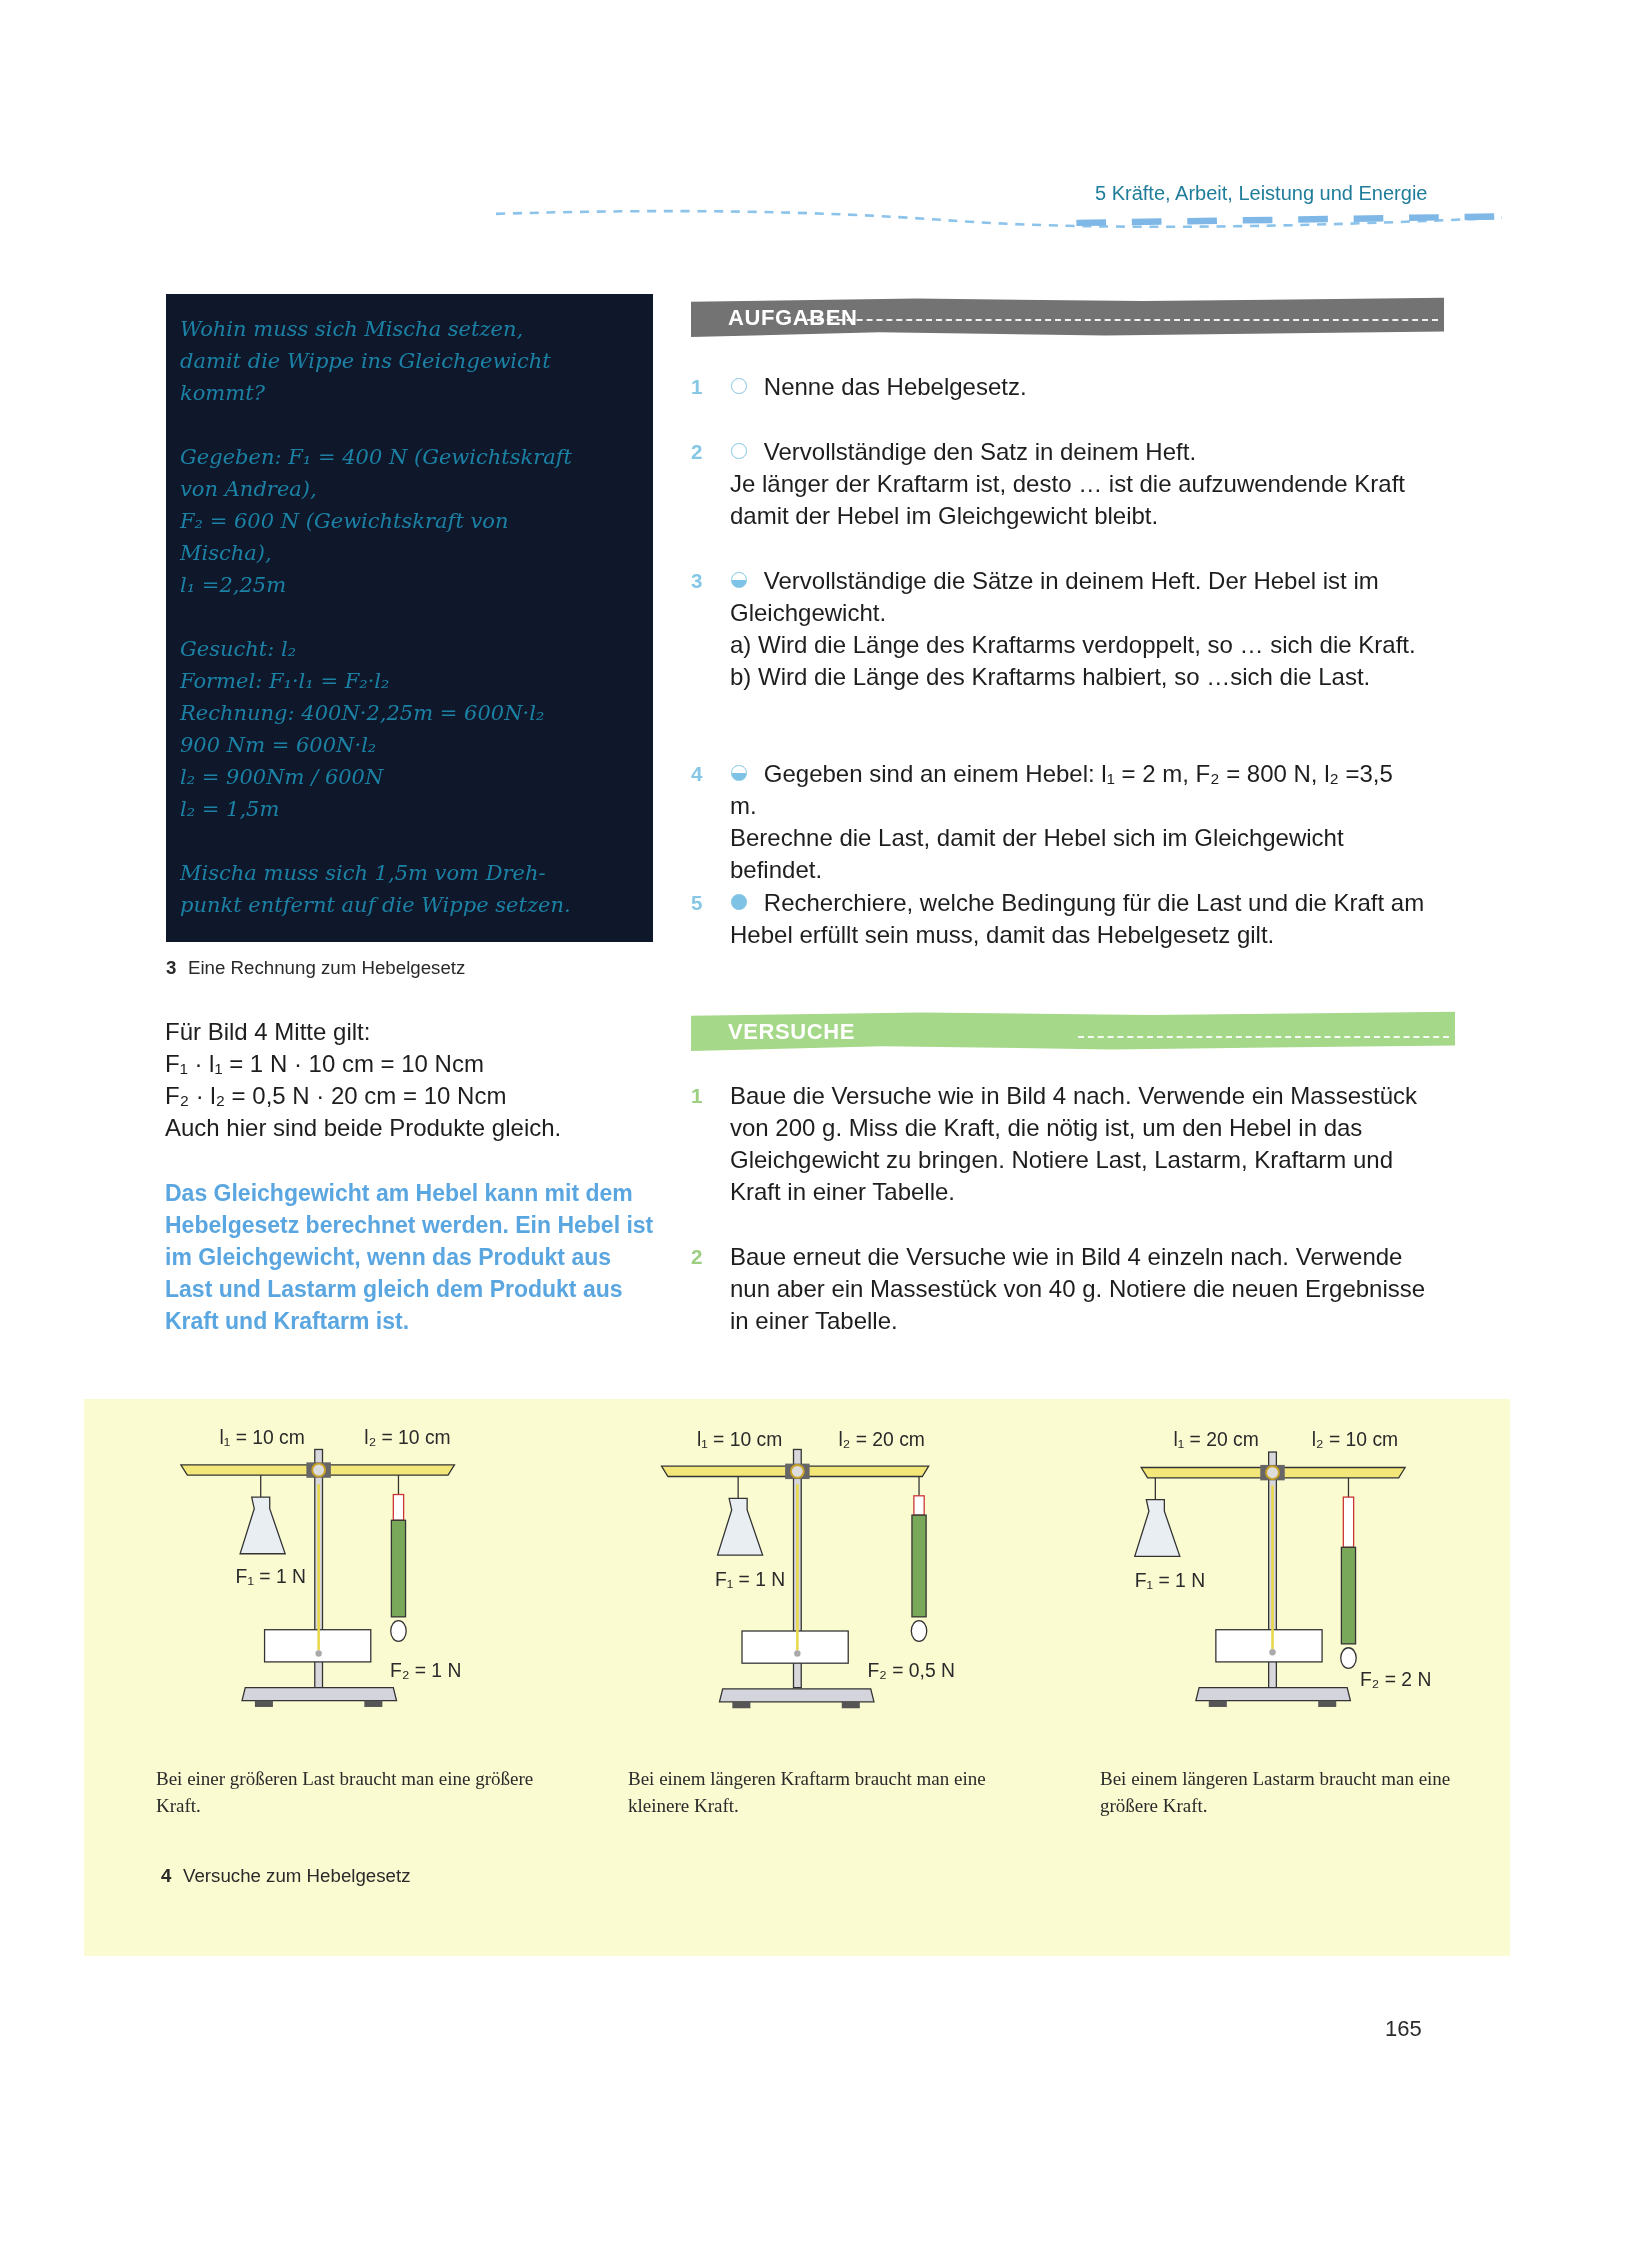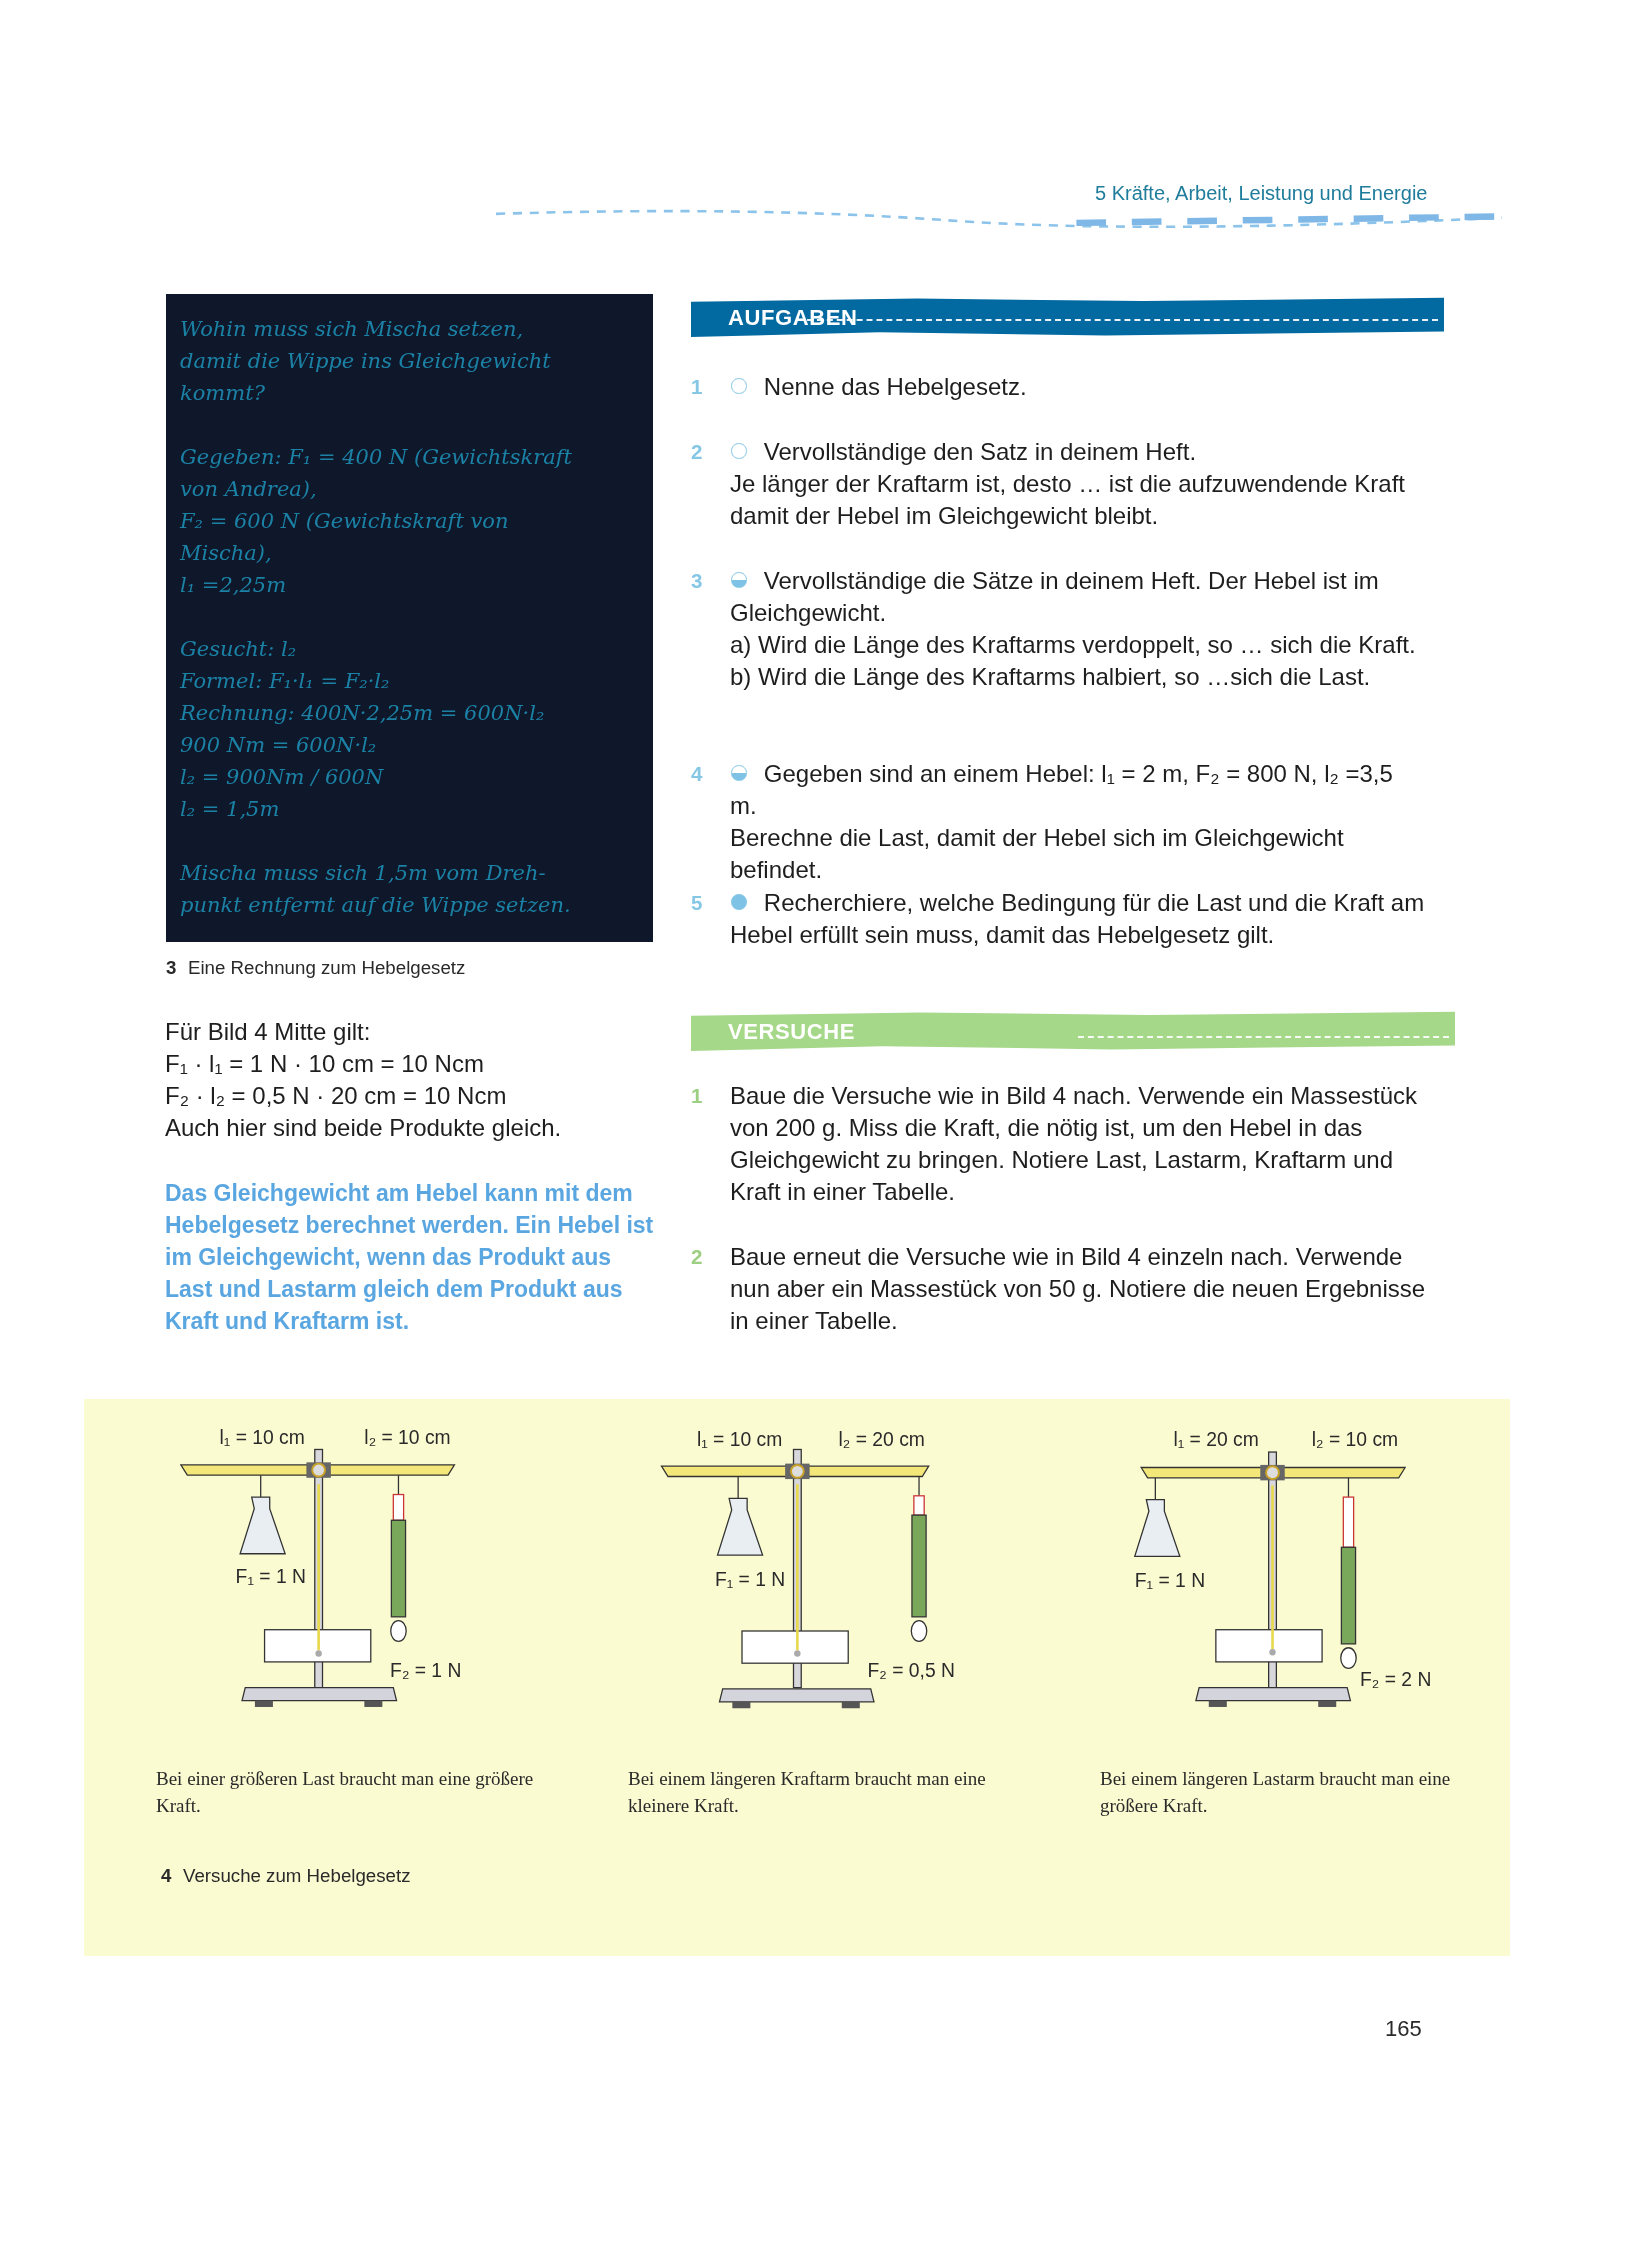--- a/index.html
+++ b/index.html
@@ -31,21 +31,21 @@
   .body-text { font-size: 24px; line-height: 32px; color: #1e1e1e; }
   .hl-text { font-size: 23px; line-height: 32px; color: #5aa6e0; font-weight: bold; }
 
   
   .banner {
     height: 40px; overflow: hidden;
     clip-path: polygon(0 12%, 30% 4%, 60% 10%, 100% 2%, 100% 86%, 55% 96%, 25% 88%, 0 100%);
   }
   .banner-label { position: absolute; left: 37px; top: 7.7px; font-size: 22px; font-weight: bold; color: #ffffff; letter-spacing: 0.6px; }
   .banner-dash { position: absolute; height: 0; border-top: 2.6px dashed rgba(255,255,255,0.9); }
-  .aufgaben { left: 691px; top: 297px; width: 753px; background: #0369a1; }
+  .aufgaben { left: 691px; top: 297px; width: 753px; background: #737373; }
   .versuche { left: 691px; top: 1011px; width: 764px; background: #a6d88a; }
 
   
   .task { position: absolute; left: 691px; width: 761px; font-size: 24px; line-height: 32px; color: #1e1e1e; }
   .task .num { position: absolute; left: 0; top: 0; width: 26px; font-weight: bold; font-size: 20.6px; }
   .task .num.blue { color: #86c7e6; }
   .task .num.green { color: #9ccf82; }
   .task .content { margin-left: 39px; }
   .diff { display: inline-block; width: 15.5px; height: 15.5px; border-radius: 50%; border: 1.9px solid #86c7e6; box-sizing: border-box; vertical-align: 1.3px; margin-right: 17px; margin-left: 1.3px; }
   .diff.half { background: linear-gradient(to bottom, transparent 50%, #7ec2e6 50%); }
@@ -151,21 +151,21 @@
   <span class="banner-dash" style="left:387px; right:6.4px; top:24.5px;"></span>
 </div>
 
 <div class="task" style="top:1080px;">
   <span class="num green">1</span>
   <div class="content" style="width:703px;">Baue die Versuche wie in Bild 4 nach. Verwende ein Massestück von 200 g. Miss die Kraft, die nötig ist, um den Hebel in das Gleichgewicht zu bringen. Notiere Last, Lastarm, Kraftarm und Kraft in einer Tabelle.</div>
 </div>
 
 <div class="task" style="top:1241px;">
   <span class="num green">2</span>
-  <div class="content" style="width:703px;">Baue erneut die Versuche wie in Bild 4 einzeln nach. Verwende nun aber ein Massestück von 50 g. Notiere die neuen Ergebnisse in einer Tabelle.</div>
+  <div class="content" style="width:703px;">Baue erneut die Versuche wie in Bild 4 einzeln nach. Verwende nun aber ein Massestück von 40 g. Notiere die neuen Ergebnisse in einer Tabelle.</div>
 </div>
 
 <div class="abs fig-panel">
 
   <div class="fig" style="left:90px;">
     <svg viewBox="0 0 620 480">
       <rect x="0" y="0" width="620" height="480" fill="none"></rect>
 
       <rect x="218" y="38" width="12" height="370" fill="#d8d8dc" stroke="#333" stroke-width="2"></rect>
       <path d="M110 408 L340 408 L345 428 L105 428 Z" fill="#d4d4dc" stroke="#333" stroke-width="2"></path>

